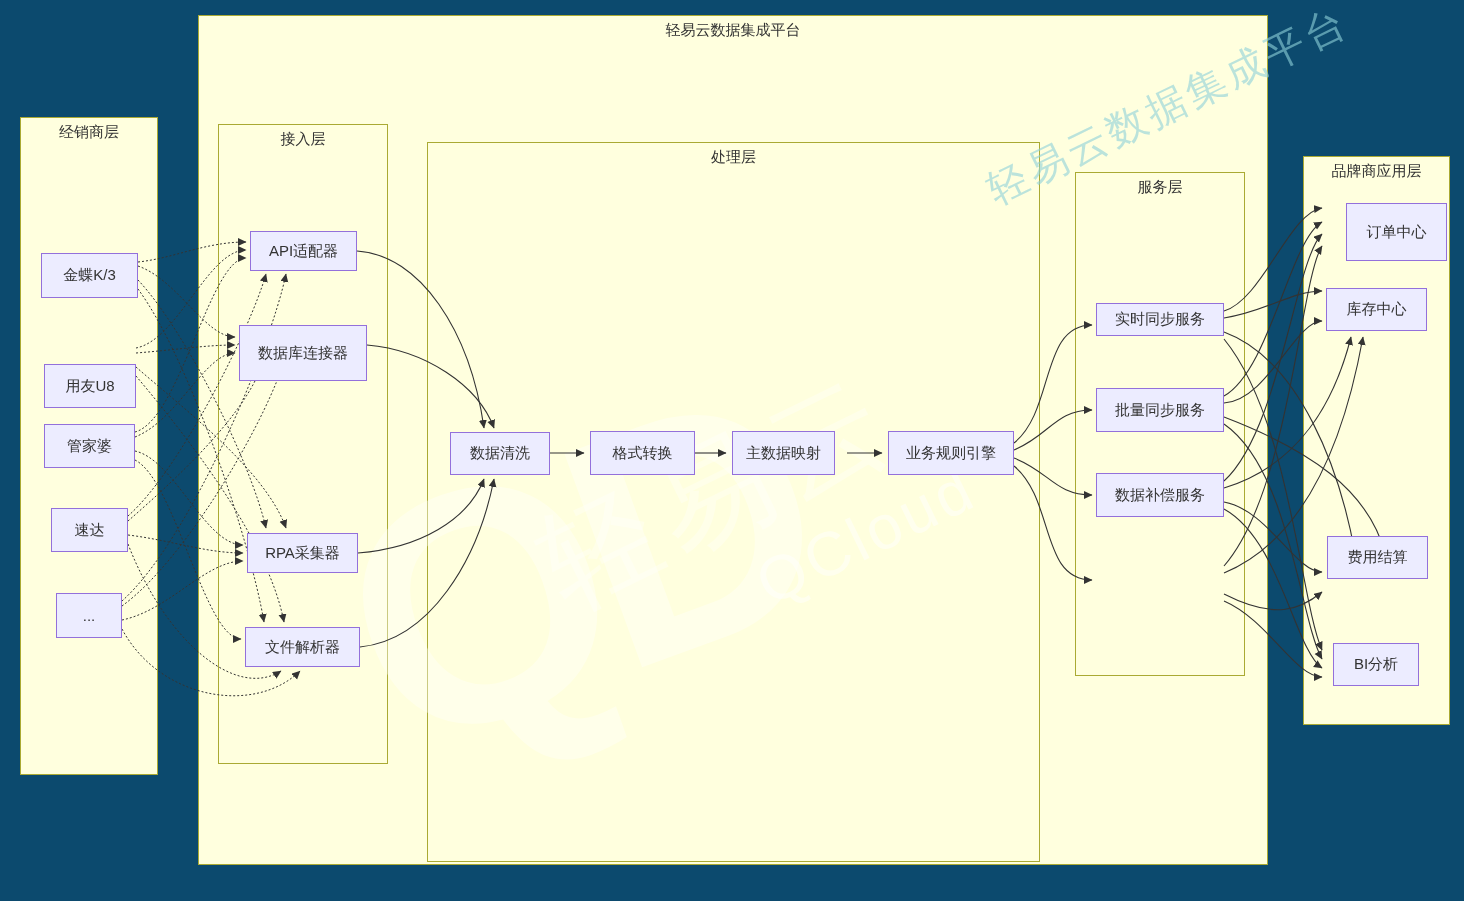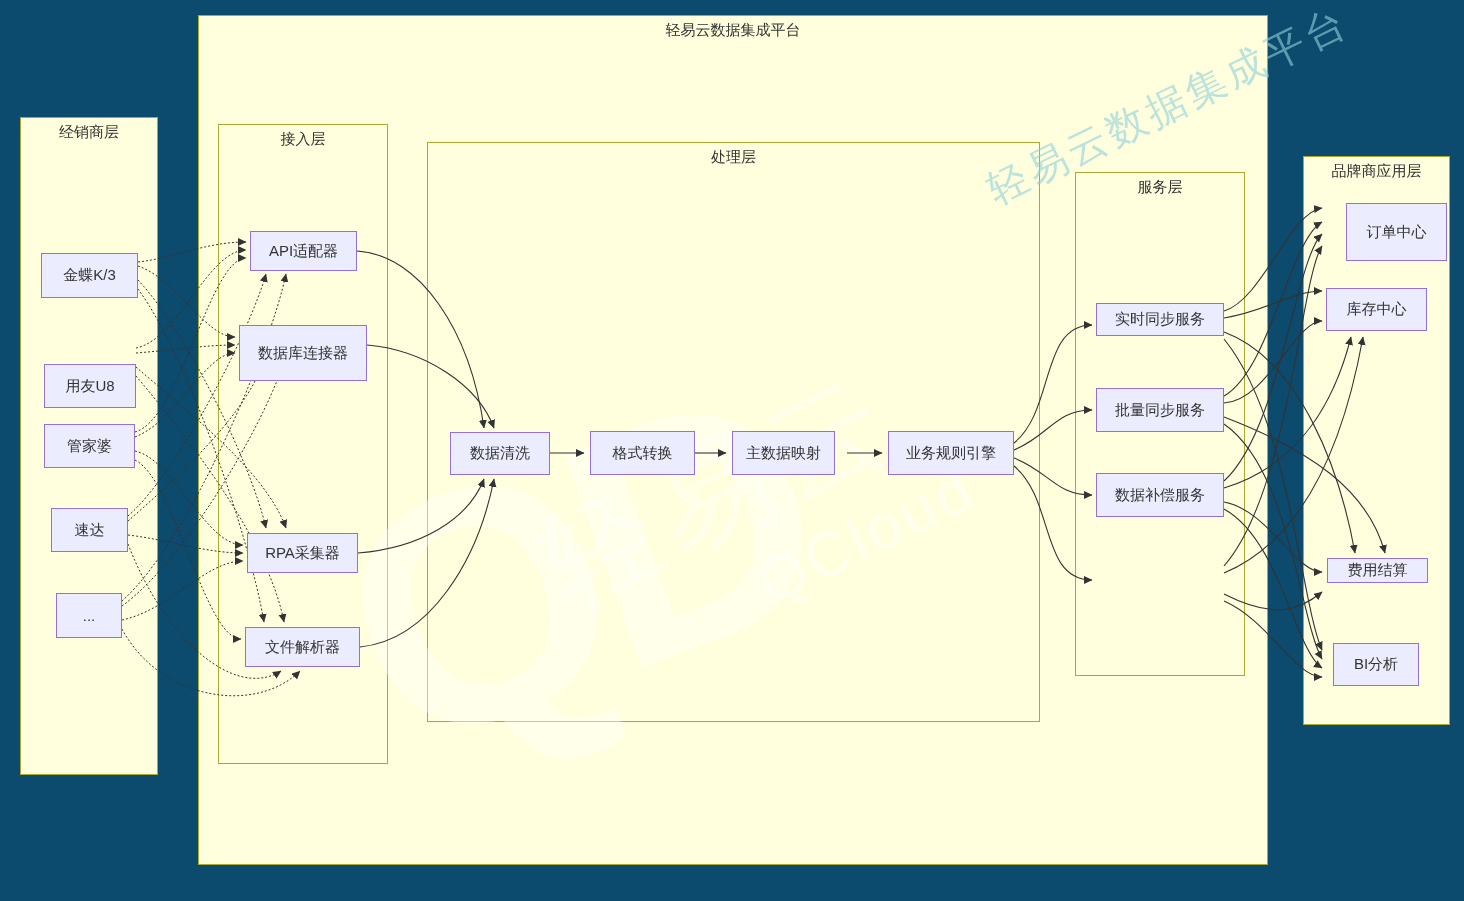--- a/index.html
+++ b/index.html
@@ -38,21 +38,21 @@
   </div>
 
   <div class="container" style="left:218px;top:124px;width:170px;height:640px;">
     <div class="ct">接入层</div>
   </div>
 
   <div class="container" style="left:20px;top:117px;width:138px;height:658px;">
     <div class="ct">经销商层</div>
   </div>
 
-  <div class="container" style="left:427px;top:142px;width:613px;height:580px;">
+  <div class="container" style="left:427px;top:142px;width:613px;height:720px;">
     <div class="ct">处理层</div>
   </div>
 
   <div class="container" style="left:1075px;top:172px;width:170px;height:504px;">
     <div class="ct">服务层</div>
   </div>
 
   <div class="container" style="left:1303px;top:156px;width:147px;height:569px;">
     <div class="ct">品牌商应用层</div>
   </div>
@@ -143,16 +143,16 @@
   <div class="node" style="left:590px;top:431px;width:105px;height:44px;">格式转换</div>
   <div class="node" style="left:732px;top:431px;width:103px;height:44px;">主数据映射</div>
   <div class="node" style="left:888px;top:431px;width:126px;height:44px;">业务规则引擎</div>
 
   <div class="node" style="left:1096px;top:303px;width:128px;height:33px;">实时同步服务</div>
   <div class="node" style="left:1096px;top:388px;width:128px;height:44px;">批量同步服务</div>
   <div class="node" style="left:1096px;top:473px;width:128px;height:44px;">数据补偿服务</div>
 
   <div class="node" style="left:1327px;top:203px;width:101px;height:58px;margin-left:19px;">订单中心</div>
   <div class="node" style="left:1326px;top:288px;width:101px;height:43px;">库存中心</div>
-  <div class="node" style="left:1327px;top:558px;width:101px;height:25px;">费用结算</div>
+  <div class="node" style="left:1327px;top:536px;width:101px;height:43px;">费用结算</div>
   <div class="node" style="left:1333px;top:643px;width:86px;height:43px;">BI分析</div>
 
 </div>
 
 </body></html>

